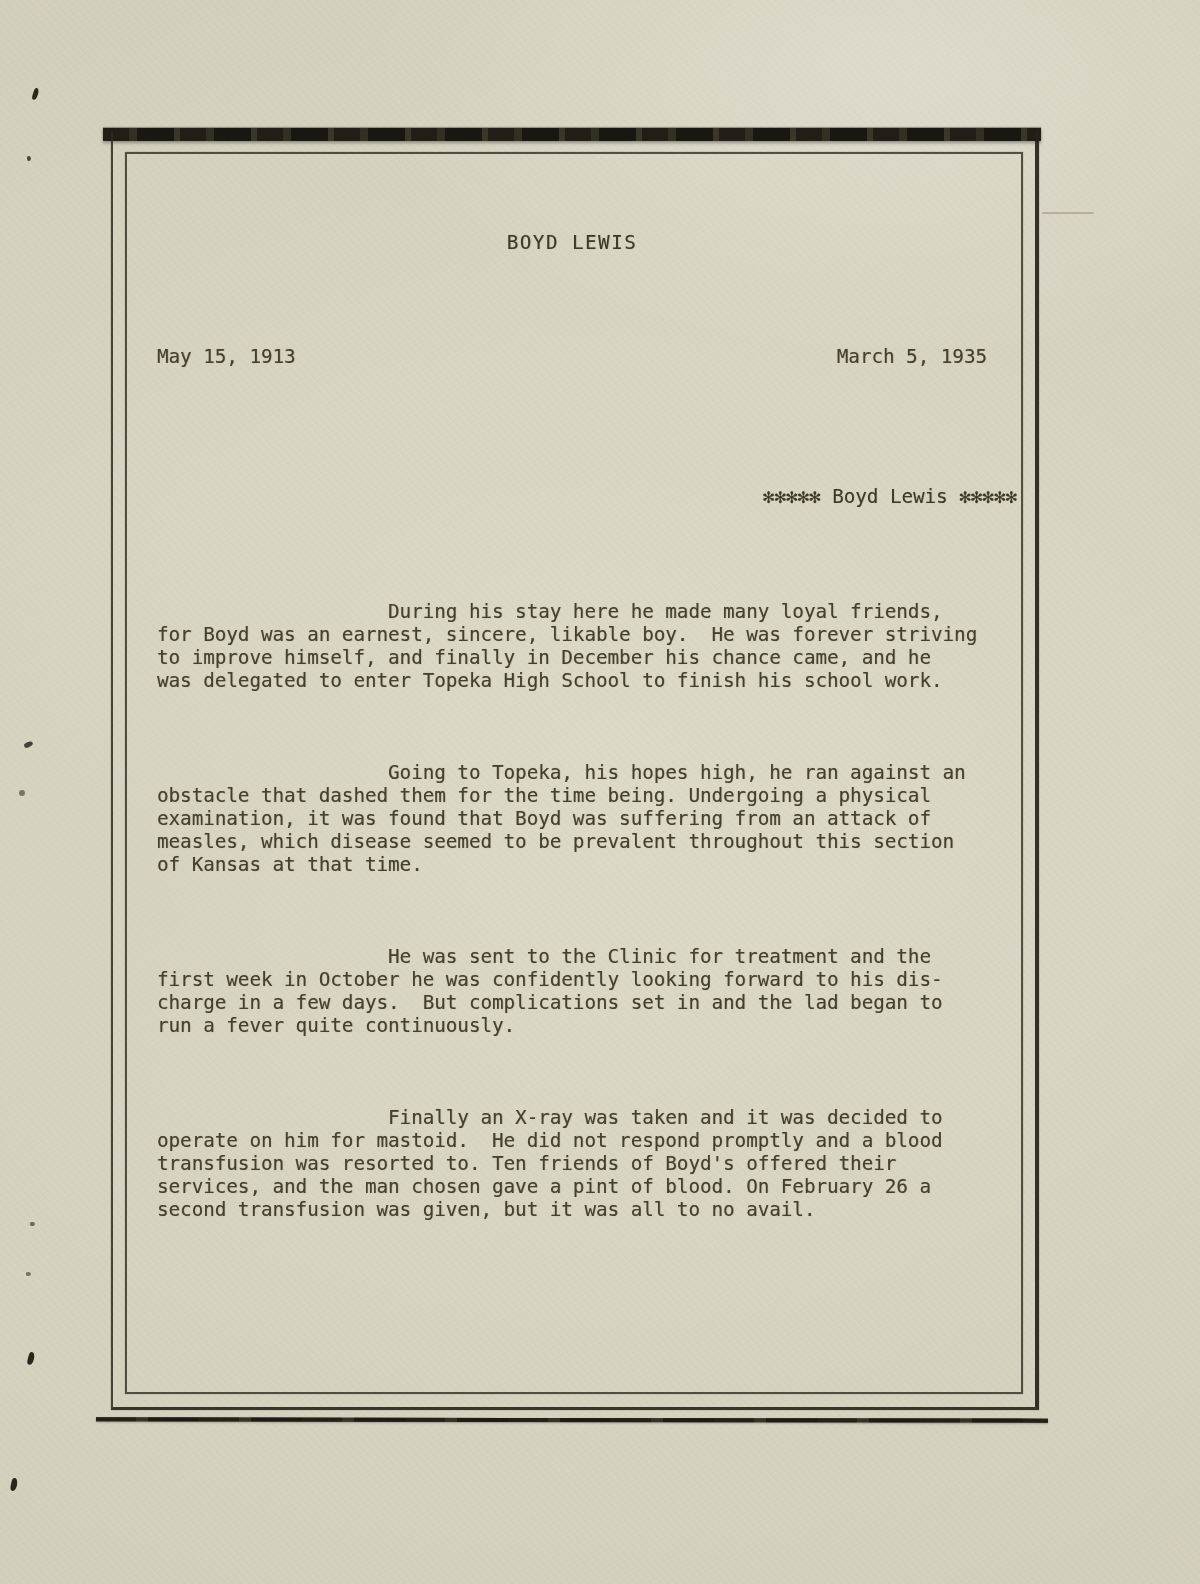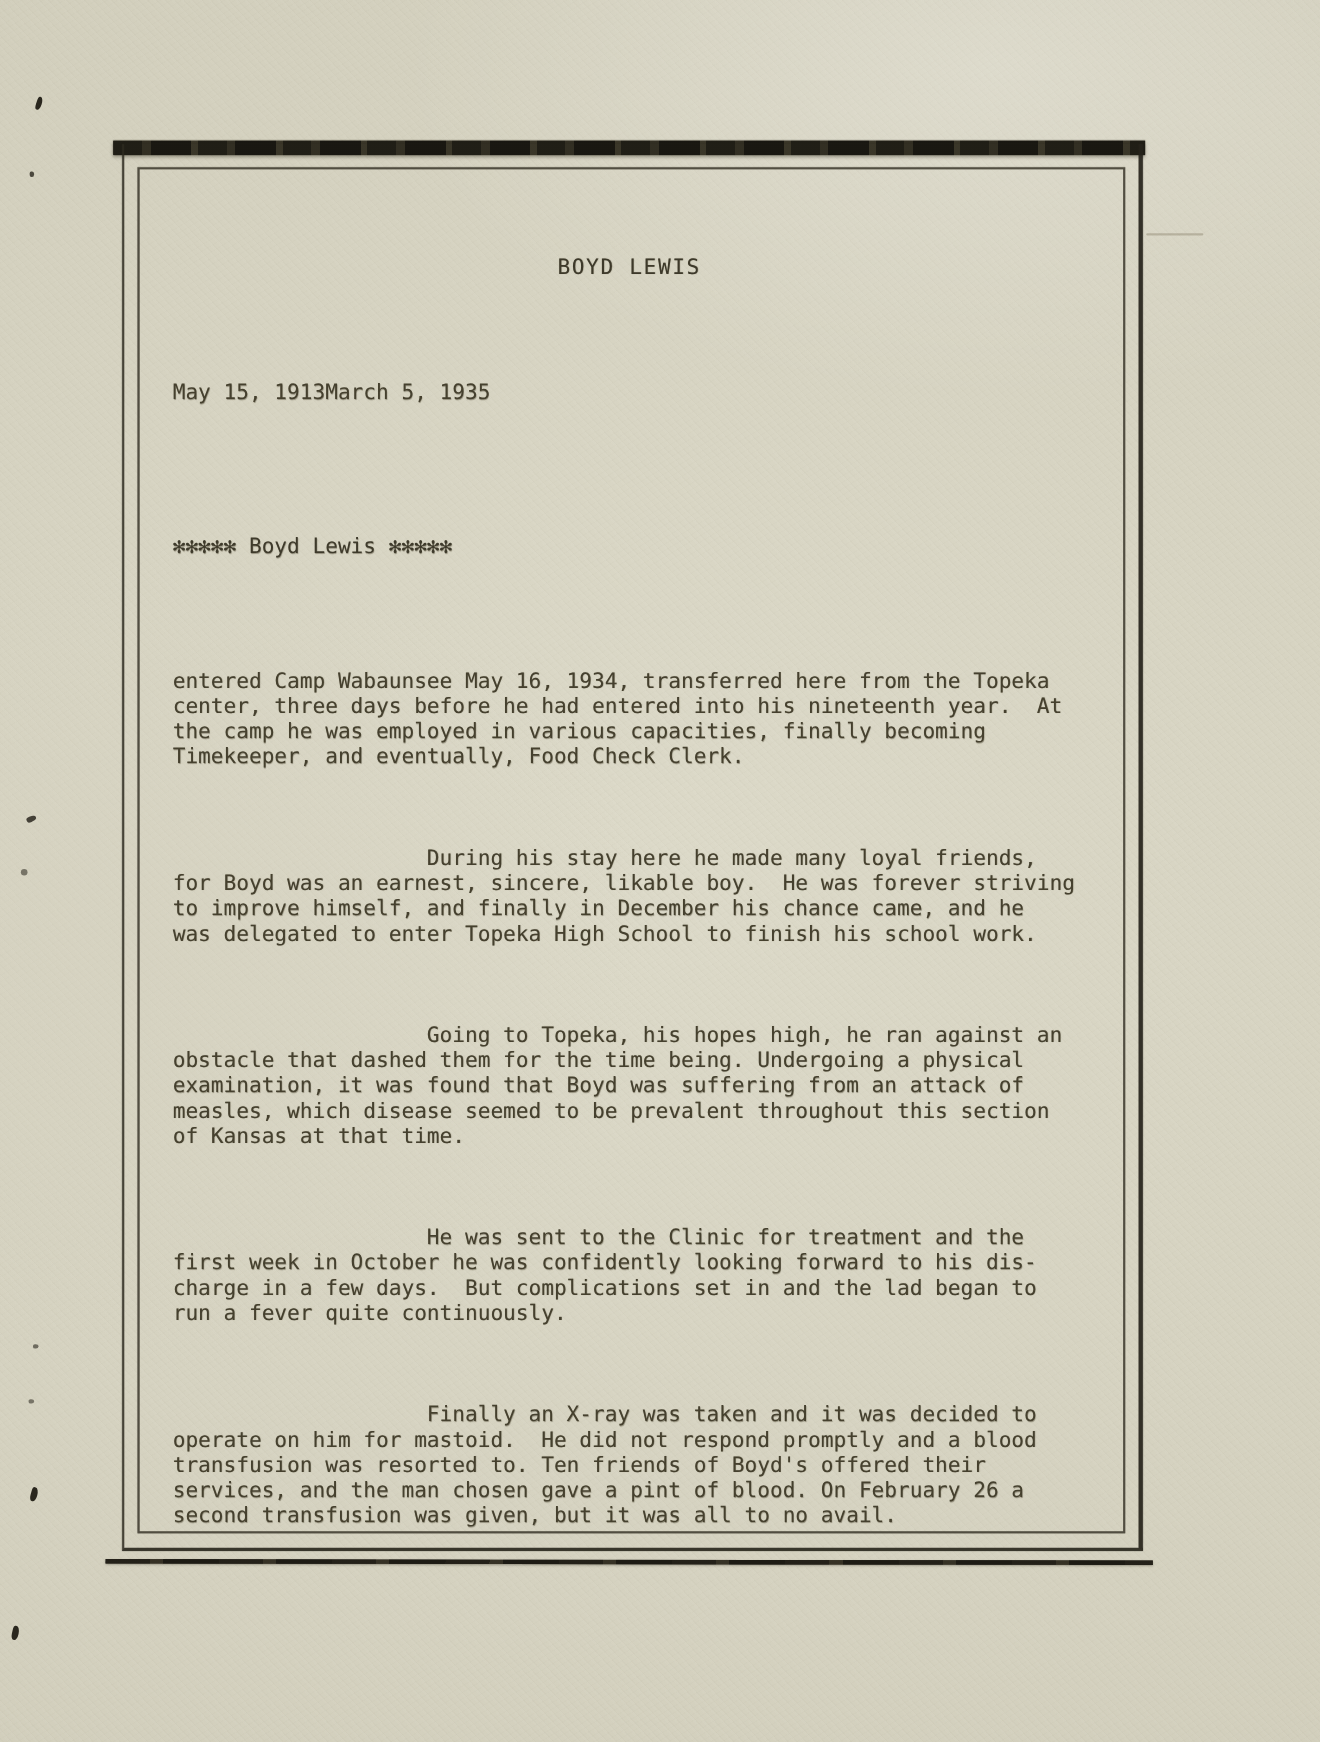--- a/index.html
+++ b/index.html
@@ -115,27 +115,27 @@
   .doc-title {
     text-align: center;
     margin-top: 33px !important;
     letter-spacing: 1.5px;
     position: relative;
     left: -15px;
     color: #3d392a;
   }
   .dates {
     display: flex;
-    justify-content: flex-start;
+    justify-content: space-between;
     margin-top: 22px !important;
   }
   .date-right { padding-right: 30px; }
   .para-first   { margin-top: 54px !important; }
   .sect-heading {
-    text-align: left;
+    text-align: right;
     margin-top: 25px !important;
     color: #3e3a2b;
   }
   .para-lead    { margin-top: 30px !important; }
   .para         { margin-top: 23px !important; }
 </style>
 </head>
 <body>
 
 <div class="sheet">
@@ -159,24 +159,20 @@
     <h1 class="doc-title">BOYD LEWIS</h1>
 
     <div class="dates">
       <span class="date-left">May 15, 1913</span>
       <span class="date-right">March 5, 1935</span>
     </div>
 
 
     <h2 class="sect-heading">✻✻✻✻✻ Boyd Lewis ✻✻✻✻✻</h2>
 
-    <p class="para-lead">entered Camp Wabaunsee May 16, 1934, transferred here from the Topeka
-center, three days before he had entered into his nineteenth year.  At
-the camp he was employed in various capacities, finally becoming
-Timekeeper, and eventually, Food Check Clerk.</p>
     <p class="para">                    During his stay here he made many loyal friends,
 for Boyd was an earnest, sincere, likable boy.  He was forever striving
 to improve himself, and finally in December his chance came, and he
 was delegated to enter Topeka High School to finish his school work.</p>
     <p class="para">                    Going to Topeka, his hopes high, he ran against an
 obstacle that dashed them for the time being. Undergoing a physical
 examination, it was found that Boyd was suffering from an attack of
 measles, which disease seemed to be prevalent throughout this section
 of Kansas at that time.</p>
     <p class="para">                    He was sent to the Clinic for treatment and the

